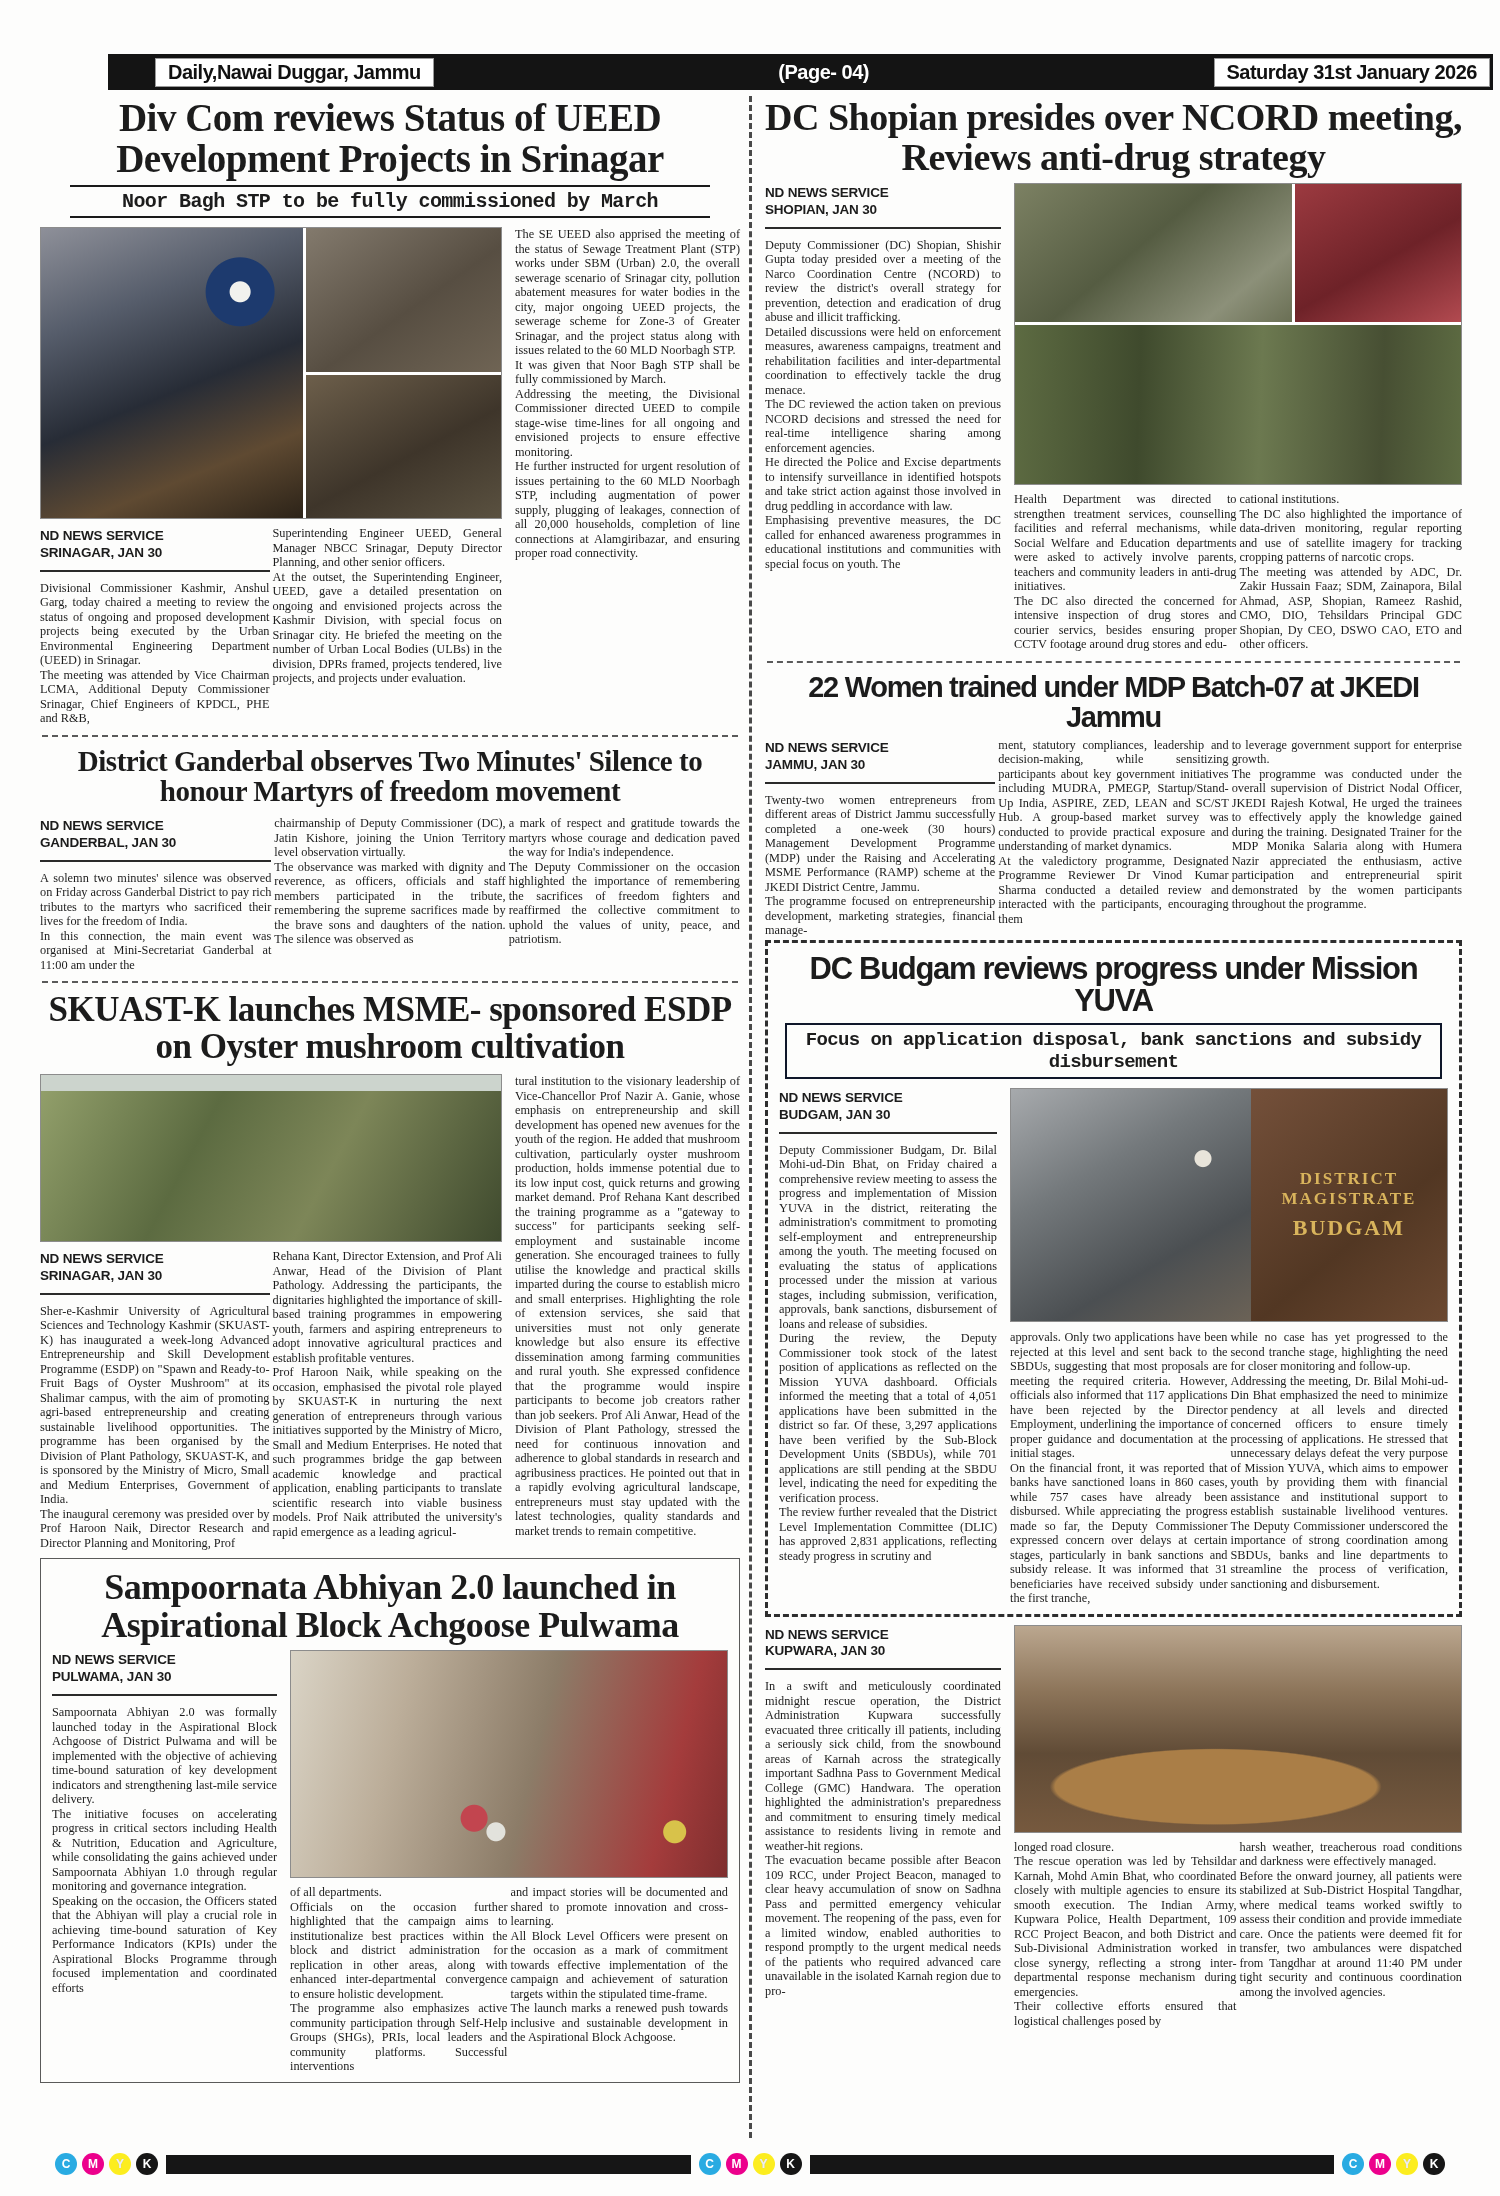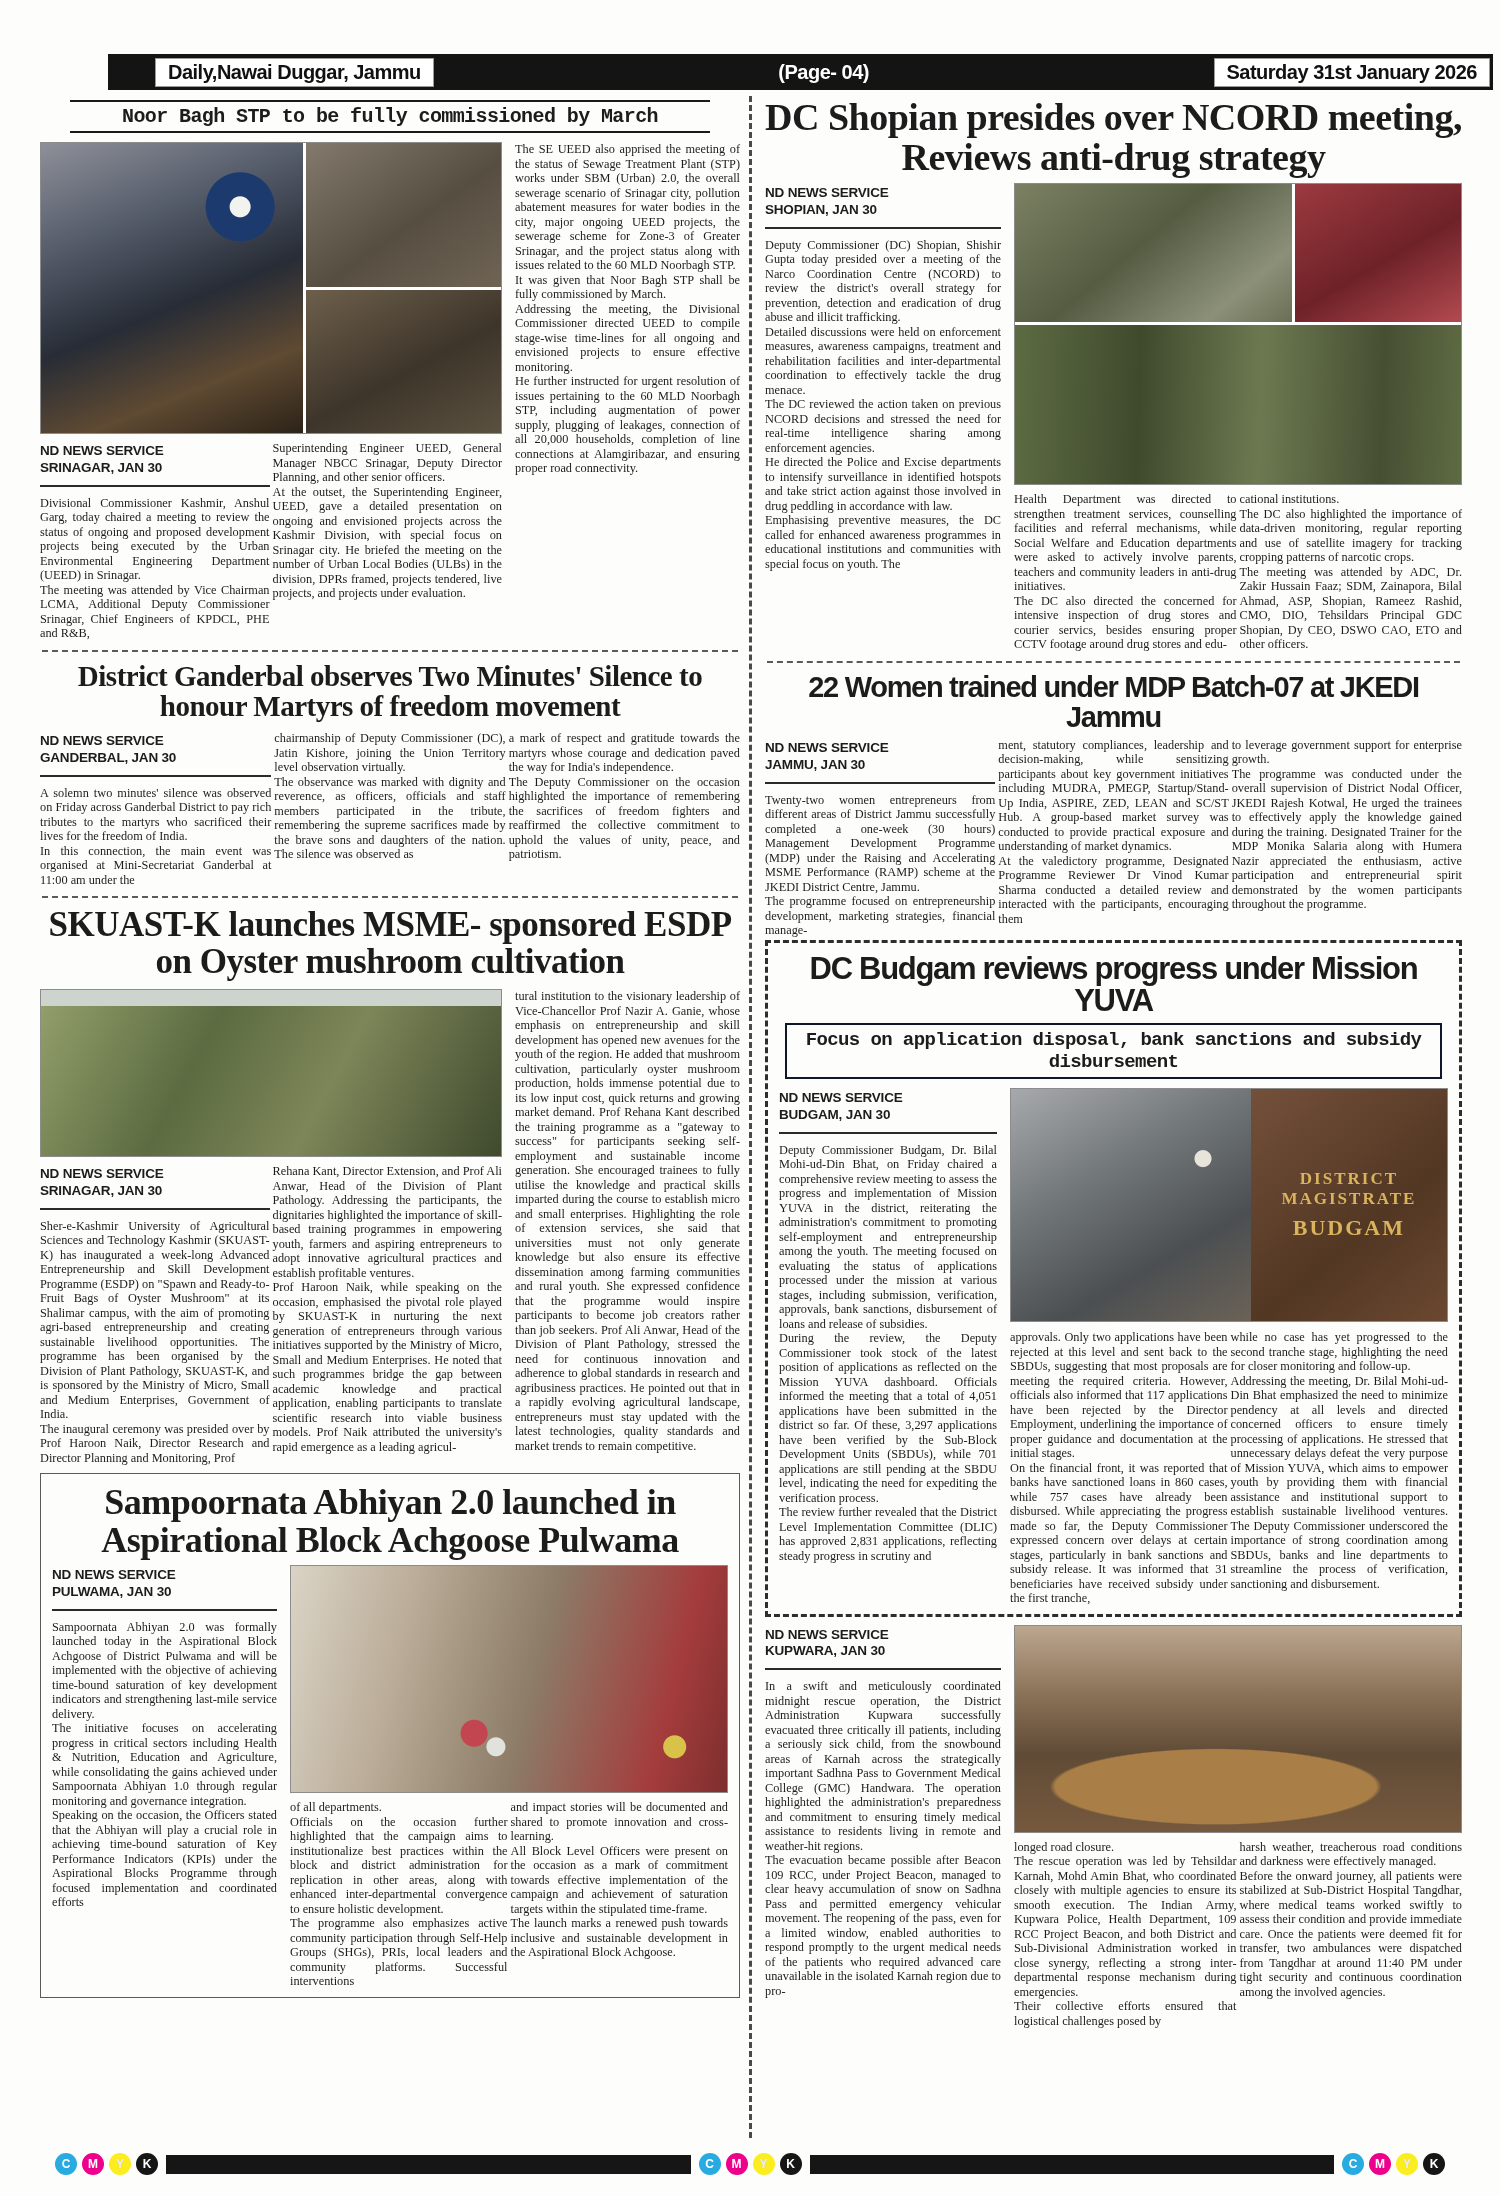--- a/index.html
+++ b/index.html
@@ -86,20 +86,21 @@
     <div class="mast-box mast-left">Daily,Nawai Duggar, Jammu</div>
     <div class="mast-center">(Page- 04)</div>
     <div class="mast-box mast-right">Saturday 31st January 2026</div>
   </div>
 
   <div class="content">
 
     <div class="group-left">
 
       <section>
+        <h1 class="hl hl-serif" style="font-size:39px">Div Com reviews Status of UEED Development Projects in Srinagar</h1>
         <div class="kicker">Noor Bagh STP to be fully commissioned by March</div>
         <div class="row">
           <div style="width:462px">
             <div class="photo ph-grid ph-ueed">
               <div class="pa"></div>
               <div class="pb"></div>
               <div class="pc"></div>
             </div>
             <div class="cols">
               <div class="col">

